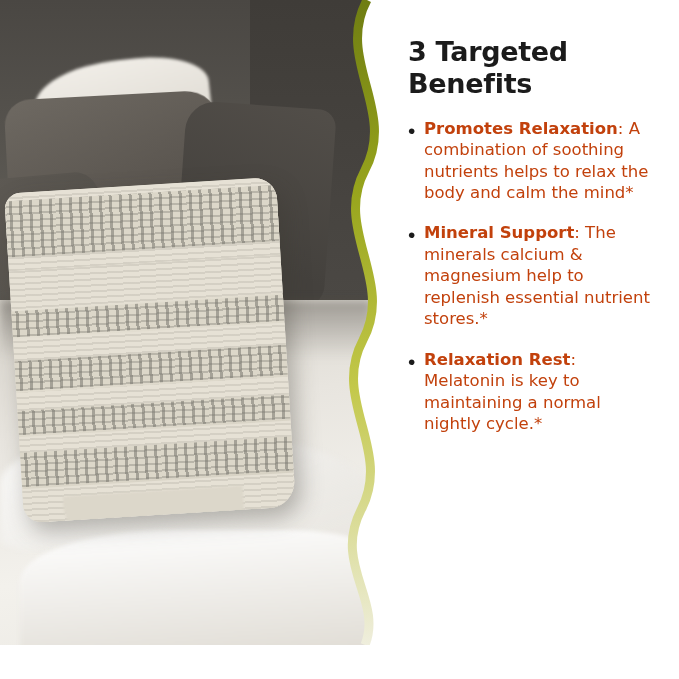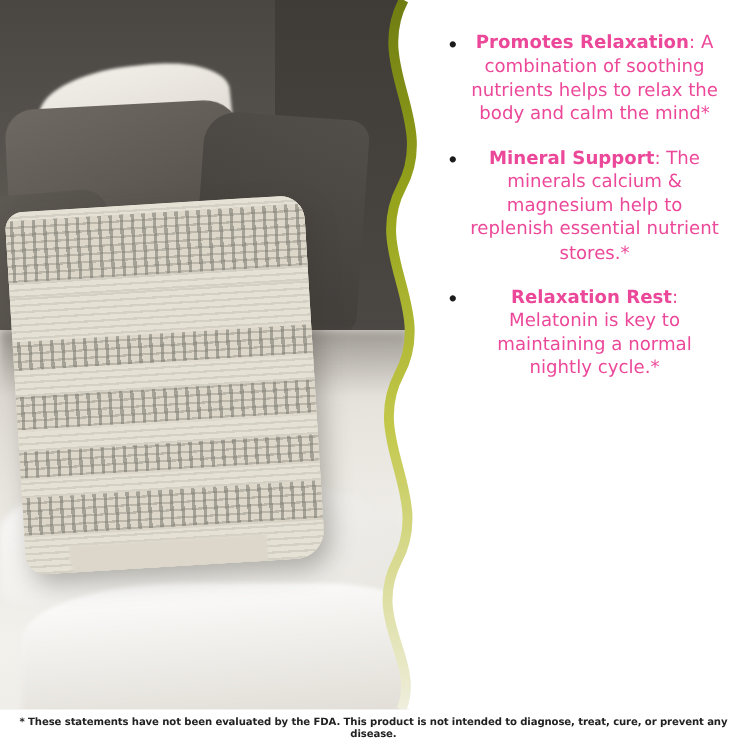--- a/index.html
+++ b/index.html
@@ -182,22 +182,21 @@
     font-size: 21px;
     line-height: 1.28;
     color: #1b1b1b;
     text-align: left;
   }
   .btext {
     flex: 1 1 auto;
     font-family: "DejaVu Sans", sans-serif;
     font-size: 16.5px;
     line-height: 1.30;
-    color: #ec4899;
-    text-align: center;
+    color: #c2410c;
   }
   .btext b {
     font-weight: bold;
   }
 
   
   .footer {
     position: absolute;
     left: 0;
     top: 645px;
@@ -261,34 +260,32 @@
       <linearGradient id="fadeGrad" x1="0" y1="0" x2="1" y2="0">
         <stop offset="0%" stop-color="#ffffff" stop-opacity="1"></stop>
         <stop offset="100%" stop-color="#ffffff" stop-opacity="1"></stop>
       </linearGradient>
     </defs>
     <path d="M42,0 C10,60 72,110 40,170 C8,230 70,280 38,340 C6,400 68,450 36,510 C8,565 58,600 40,645 L80,645 L80,0 Z" fill="#ffffff"></path>
     <path d="M42,0 C10,60 72,110 40,170 C8,230 70,280 38,340 C6,400 68,450 36,510 C8,565 58,600 40,645" fill="none" stroke="url(#waveGrad)" stroke-width="9"></path>
   </svg>
 
   <div class="panel">
+    <div class="headline">3 Targeted Benefits</div>
 
     <div class="benefit">
       <div class="bullet">•</div>
       <div class="btext"><b>Promotes Relaxation</b><span>: A combination of soothing nutrients helps to relax the body and calm the mind*</span></div>
     </div>
 
     <div class="benefit">
       <div class="bullet">•</div>
       <div class="btext"><b>Mineral Support</b><span>: The minerals calcium &amp; magnesium help to replenish essential nutrient stores.*</span></div>
     </div>
 
     <div class="benefit">
       <div class="bullet">•</div>
       <div class="btext"><b>Relaxation Rest</b><span>: Melatonin is key to maintaining a normal nightly cycle.*</span></div>
     </div>
   </div>
 
-  <div class="footer">
-    <div class="footer-text">* These statements have not been evaluated by the FDA. This product is not intended to diagnose, treat, cure, or prevent any disease.</div>
-  </div>
 
 </div>
 
 </body></html>

